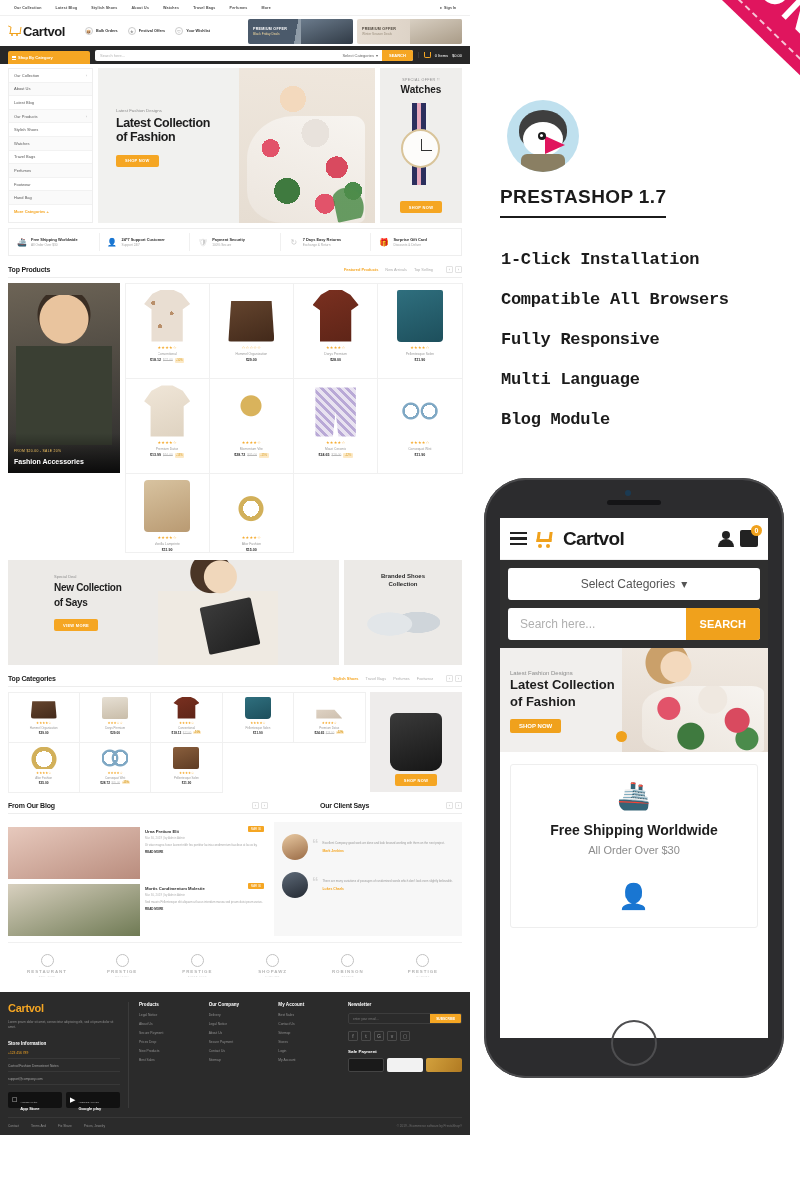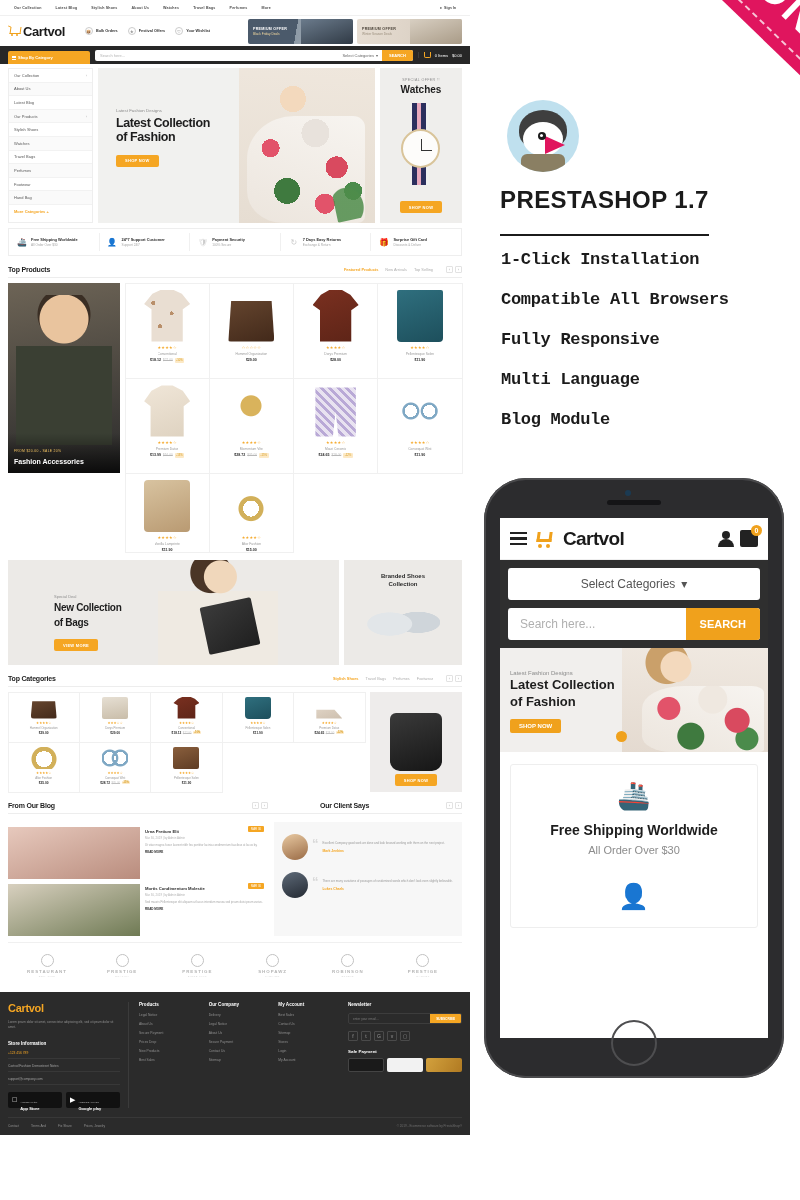--- a/index.html
+++ b/index.html
@@ -215,21 +215,21 @@
       radial-gradient(circle at 70% 50%,transparent 0 6px,#7fa8c4 6px 8px,transparent 9px); }
   .sh-hbag { background:linear-gradient(160deg,#d8c3a0,#b99a72); border-radius:4px; }
   .sh-ring { background:radial-gradient(circle at 50% 55%,transparent 0 8px,#d2b05a 8px 12px,transparent 13px); }
   .sh-perf { background:linear-gradient(170deg,#e6dfd3,#c9bda9); border-radius:2px; }
   .sh-wallet { background:linear-gradient(160deg,#8a5f3d,#5e3c24); border-radius:2px; }
   .sh-heels { background:linear-gradient(160deg,#eadfd2,#cdbfae); clip-path:polygon(0 60%,70% 60%,100% 100%,0 100%); }
 
   
   .banners { display:flex; gap:5px; margin-top:8px; }
   .bbig { flex:1; height:105px; background:#eceae7; position:relative; overflow:hidden; }
-  .bbig .ptxt { position:absolute; left:46px; top:34px; }
+  .bbig .ptxt { position:absolute; left:46px; top:14px; }
   .bbig .sd { font-size:4px; color:#8f8f8f; }
   .bbig .bt { font-size:10px; font-weight:700; color:#1d1d1d; line-height:1.2;
               margin-top:3px; letter-spacing:-.3px; }
   .bbig .woman { position:absolute; left:150px; top:0; width:120px; height:105px;
      background:
        radial-gradient(circle at 52% 16%,#f0d7bb 0 16px,transparent 17px),
        radial-gradient(circle at 44% 12%,#4a3526 0 20px,transparent 21px),
        linear-gradient(180deg,transparent 0 30%,#efeae2 30% 100%); }
   .bbig .lap { position:absolute; left:196px; top:42px; width:52px; height:48px;
      background:linear-gradient(150deg,#3b3b3b,#1f1f1f); transform:rotate(-12deg);
@@ -366,23 +366,23 @@
       border-radius:50%; background:#fff; }
   .pslogo .eye { position:absolute; left:31px; top:32px; width:8px; height:8px;
       border-radius:50%; background:#1b1b1b; }
   .pslogo .eye:after { content:""; position:absolute; left:2px; top:1.5px;
       width:3px; height:3px; border-radius:50%; background:#fff; }
   .pslogo .beak { position:absolute; left:38px; top:36px; width:0; height:0;
       border-left:20px solid #e0155e; border-top:9px solid transparent;
       border-bottom:9px solid transparent; }
   .pslogo .body { position:absolute; left:14px; bottom:0; width:44px; height:18px;
       background:#8a7f63; border-radius:6px 6px 0 0; }
-  .psname { position:absolute; left:30px; top:186px; font-size:24px; font-weight:700;
+  .psname { position:absolute; left:30px; top:186px; font-size:19px; font-weight:700;
             color:#1b1b1b; letter-spacing:.4px; border-bottom:2px solid #1b1b1b;
-            padding-bottom:20px; }
+            padding-bottom:8px; }
 
   .features { position:absolute; left:31px; top:250px;font-family:Liberation Mono, monospace; }
   .features li { list-style:none; font-size:17px; font-weight:700; color:#1b1b1b;
                  margin-bottom:21px; letter-spacing:-.3px; }
 
   
   .phone { position:absolute; left:484px; top:478px; width:300px; height:600px;
            background:#2c2c2e; border-radius:42px; padding:40px 16px;
            box-shadow:0 0 0 2px #4a4a4c inset; }
   .phone .speaker { position:absolute; left:50%; top:22px; transform:translateX(-50%);
@@ -760,21 +760,21 @@
           </div>
       </div>
 
       <div class="banners">
         <div class="bbig">
           <div class="woman"></div>
           <div class="lap"></div>
           <div class="ptxt">
             <div class="sd">Special Deal</div>
             <div class="bt">New Collection</div>
-            <div class="bt">of Bags</div>
+            <div class="bt">of Says</div>
             <div class="sq-cta">VIEW MORE</div>
           </div>
         </div>
         <div class="bsmall">
           <div class="bt2">Branded Shoes</div>
           <div class="bt2">Collection</div>
           <div class="shoes"></div>
         </div>
       </div>
 

